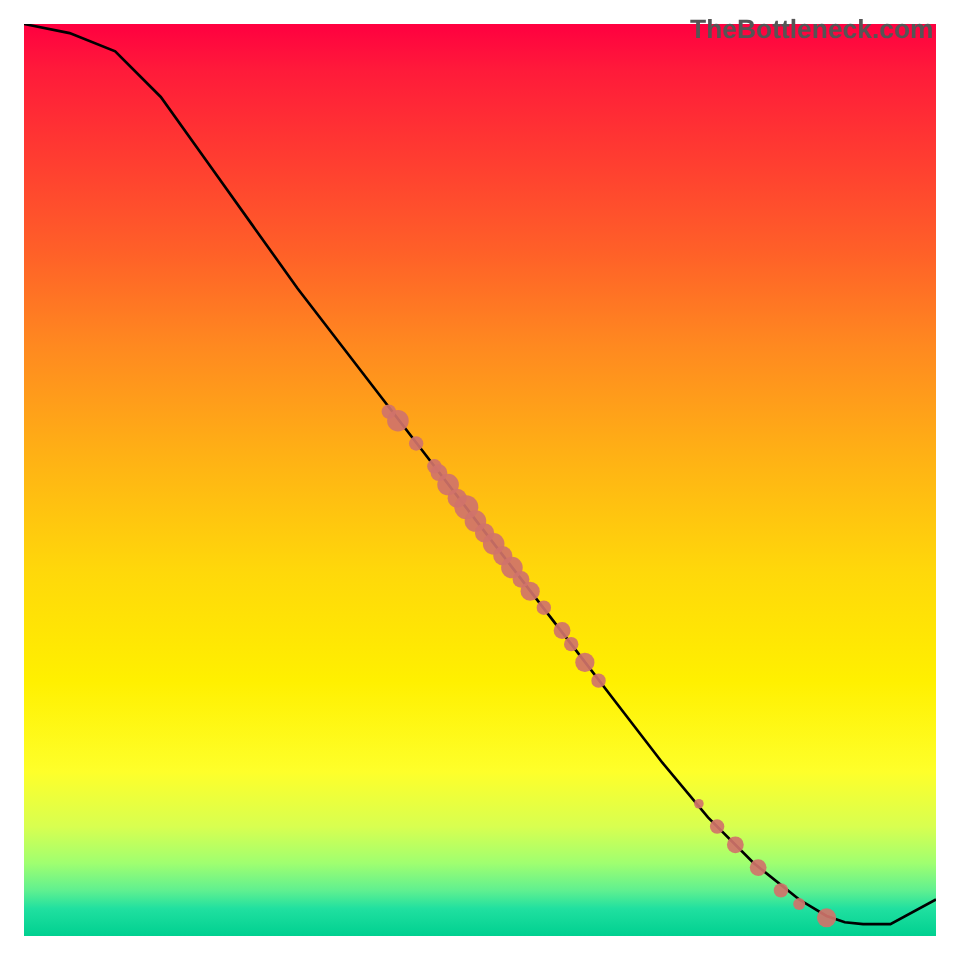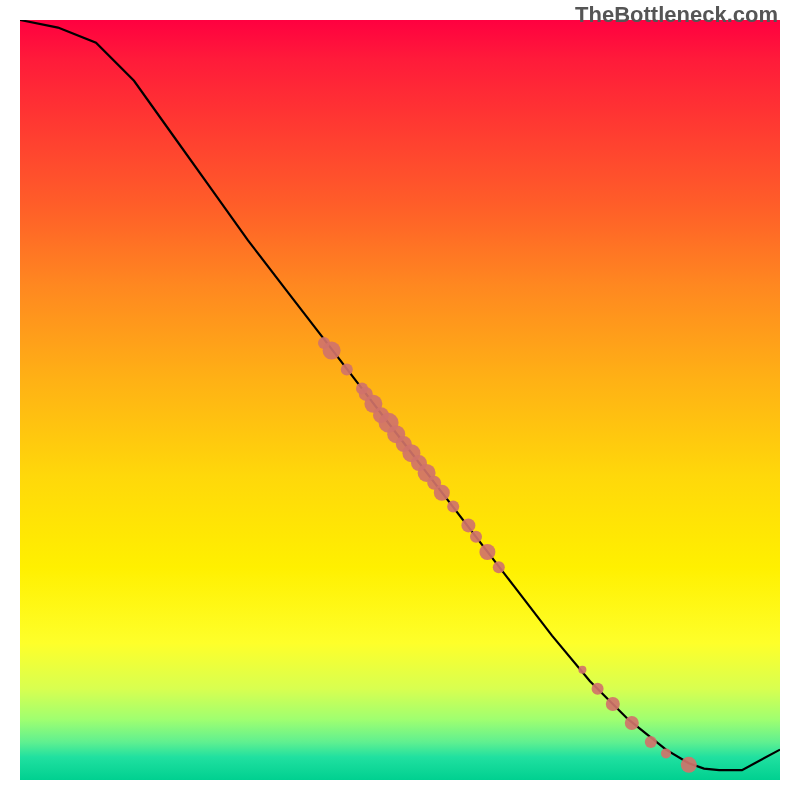--- a/index.html
+++ b/index.html
@@ -33,21 +33,21 @@
       #feff2a 82%,
       #d8ff50 88%,
       #a0ff70 92%,
       #60f090 95%,
       #20e0a0 97%,
       #00d090 100%
     );
   }
   .watermark {
     position: absolute;
-    top: 2px;
+    top: 12px;
     right: 22px;
     font-size: 22px;
     font-weight: bold;
     color: #555555;
     font-family: Arial, sans-serif;
   }
   svg.overlay {
     position: absolute;
     top: 20px;
     left: 20px;

